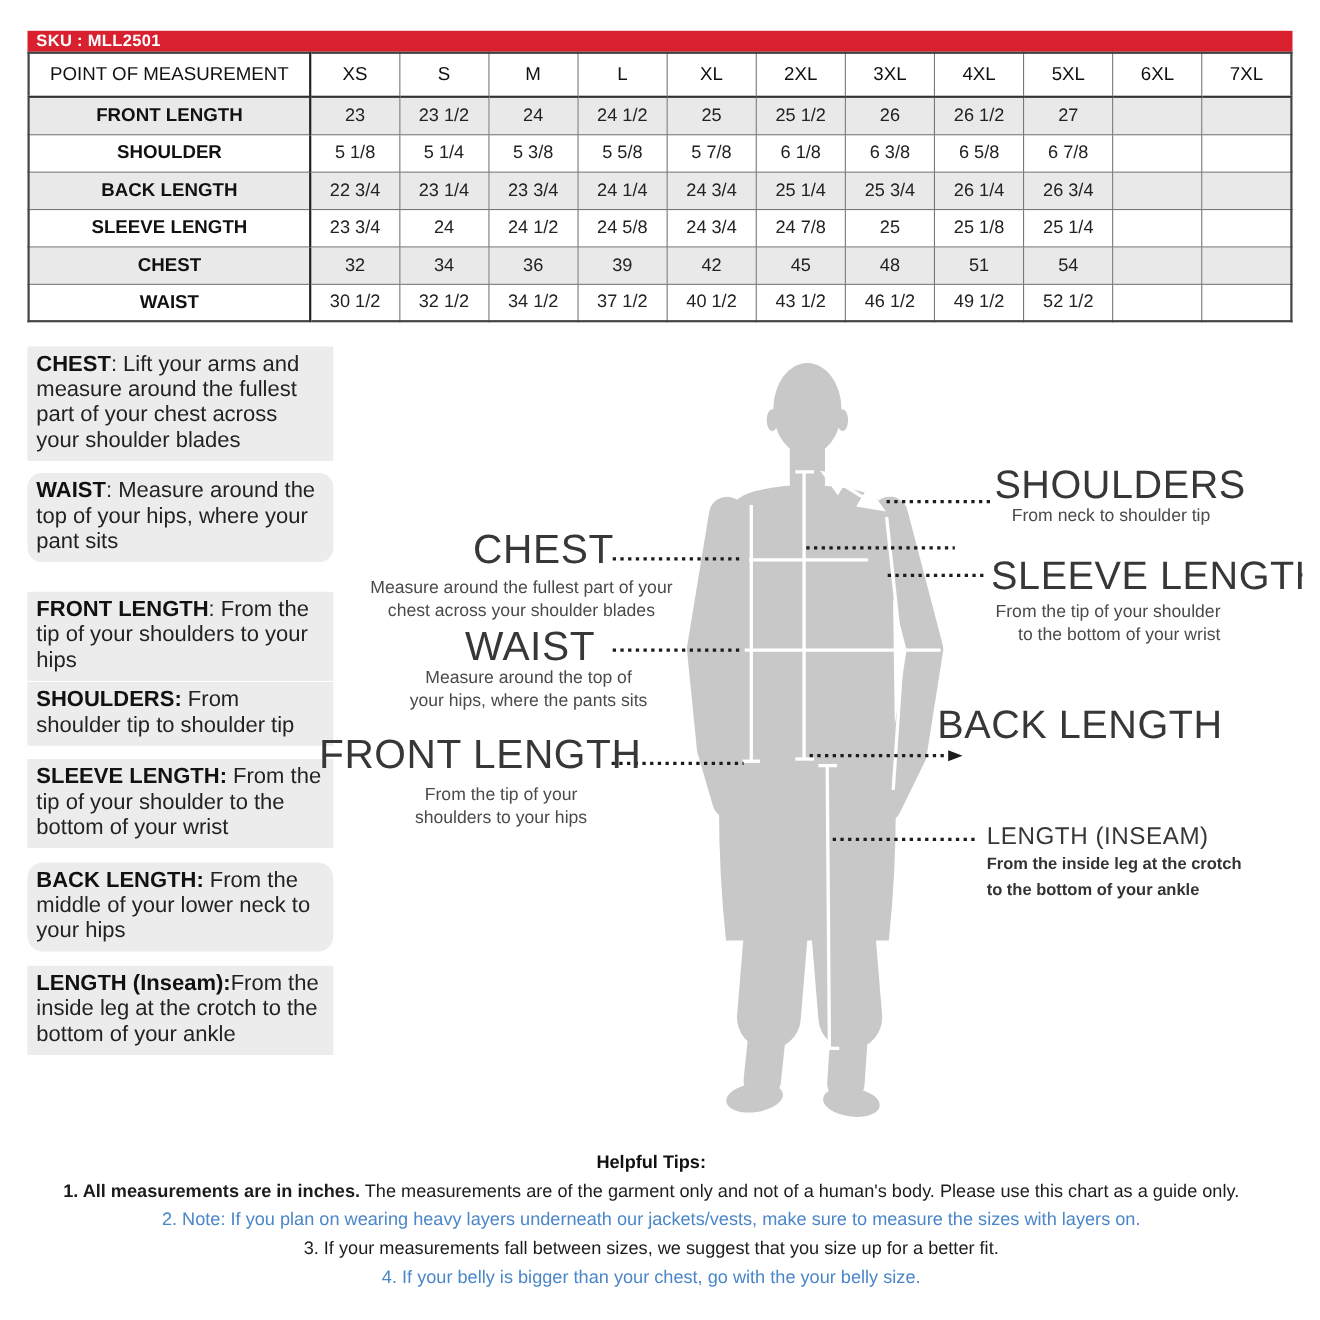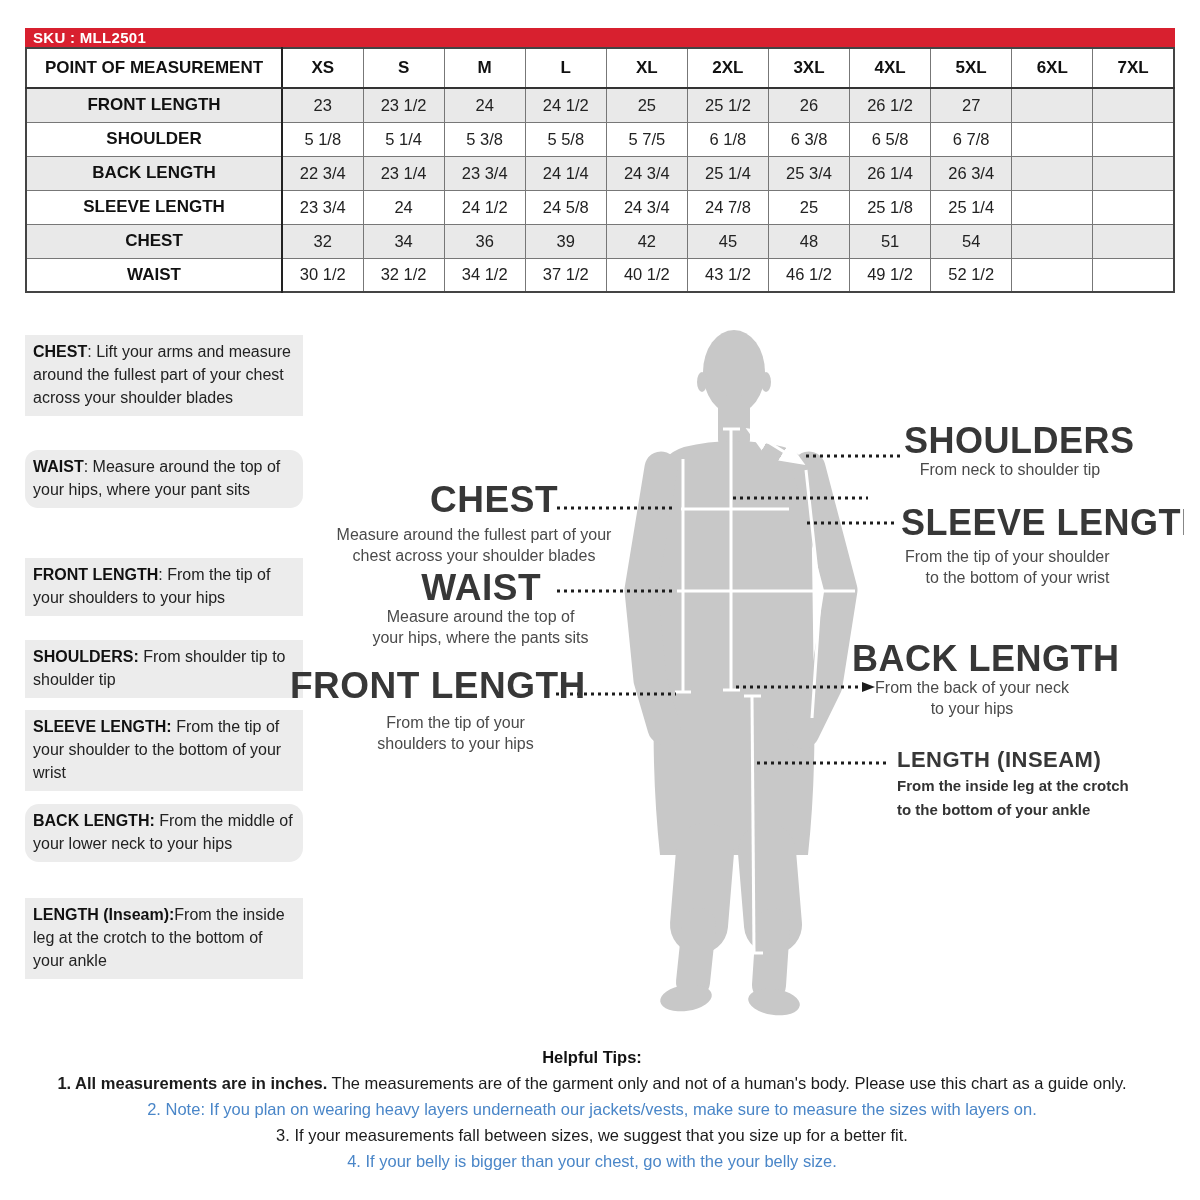--- a/index.html
+++ b/index.html
@@ -7,37 +7,37 @@
         font-family:"Liberation Sans",sans-serif;color:#222;}
 
   
   #table-wrap{position:absolute;left:25px;top:28px;width:1150px;}
   #sku-bar{background:#d8202f;color:#fff;font-weight:bold;font-size:15px;
            height:19px;line-height:19px;padding-left:8px;letter-spacing:.3px;}
   table{border-collapse:collapse;table-layout:fixed;width:1150px;}
   th,td{border:1px solid #777;text-align:center;padding:0;overflow:hidden;}
   thead tr{height:40px;}
   tbody tr{height:34px;}
-  thead th{font-size:17px;font-weight:bold;color:#111;border-bottom:2px solid #333;}
+  thead th{font-size:17px;font-weight:normal;color:#111;border-bottom:2px solid #333;}
   tbody th{font-size:17px;font-weight:bold;color:#111;}
   tbody td{font-size:16.5px;color:#222;}
   th:first-child,td:first-child{border-right:2px solid #222;}
   table{border:2px solid #444;}
   tbody tr.stripe{background:#e9e9e9;}
 
   
   .guide-box{position:absolute;left:25px;width:262px;background:#ececec;
-             padding:5px 8px 7px 8px;font-size:16px;line-height:23px;color:#222;margin-top:20px;}
+             padding:5px 8px 7px 8px;font-size:20px;line-height:23px;color:#222;}
   .guide-box b{color:#111;}
   .gb1{top:315px;} .gb2{top:430px;border-radius:13px;} .gb3{top:538px;} .gb4{top:620px;}
   .gb5{top:690px;} .gb6{top:784px;border-radius:14px;} .gb7{top:878px;}
 
   
   #figure-svg{position:absolute;left:0;top:0;pointer-events:none;}
-  .dl-title{position:absolute;font-weight:bold;color:#373737;letter-spacing:.5px;white-space:nowrap;}
+  .dl-title{position:absolute;font-weight:normal;color:#373737;letter-spacing:.5px;white-space:nowrap;}
   .dl-sub{position:absolute;color:#4a4a4a;font-size:16px;line-height:21px;white-space:pre-line;}
   .t37{font-size:37px;} .t36{font-size:36px;}
   .dl-chest-title{left:378px;top:479px;width:180px;text-align:right;}
   .dl-chest-sub{left:328px;top:524px;width:292px;text-align:center;}
   .dl-waist-title{left:361px;top:567px;width:180px;text-align:right;}
   .dl-waist-sub{left:338px;top:606px;width:285px;text-align:center;}
   .dl-front-title{left:290px;top:665px;width:268px;text-align:right;}
   .dl-front-sub{left:338px;top:712px;width:235px;text-align:center;}
   .dl-shoulders-title{left:904px;top:420px;}
   .dl-shoulders-sub{left:904px;top:459px;width:212px;text-align:center;}
@@ -96,21 +96,21 @@
             <td>27</td>
             <td></td>
             <td></td>
           </tr>
           <tr>
             <th>SHOULDER</th>
             <td>5 1/8</td>
             <td>5 1/4</td>
             <td>5 3/8</td>
             <td>5 5/8</td>
-            <td>5 7/5</td>
+            <td>5 7/8</td>
             <td>6 1/8</td>
             <td>6 3/8</td>
             <td>6 5/8</td>
             <td>6 7/8</td>
             <td></td>
             <td></td>
           </tr>
           <tr class="stripe">
             <th>BACK LENGTH</th>
             <td>22 3/4</td>
@@ -238,22 +238,20 @@
 your hips, where the pants sits</div>
   <div class="dl-title t37 dl-front-title">FRONT LENGTH</div>
   <div class="dl-sub dl-front-sub">From the tip of your
 shoulders to your hips</div>
   <div class="dl-title t36 dl-shoulders-title">SHOULDERS</div>
   <div class="dl-sub dl-shoulders-sub">From neck to shoulder tip</div>
   <div class="dl-title t36 dl-sleeve-title">SLEEVE LENGTH</div>
   <div class="dl-sub dl-sleeve-sub">From the tip of your shoulder
 to the bottom of your wrist</div>
   <div class="dl-title t36 dl-back-title">BACK LENGTH</div>
-  <div class="dl-sub dl-back-sub">From the back of your neck
-to your hips</div>
   <div class="dl-title dl-inseam-title">LENGTH (INSEAM)</div>
   <div class="dl-inseam-sub" style="position:absolute;">From the inside leg at the crotch
 to the bottom of your ankle</div>
 
   <div id="tips">
     <div class="tip-title">Helpful Tips:</div>
   <div class="tip-line"><b>1. All measurements are in inches.</b> The measurements are of the garment only and not of a human's body. Please use this chart as a guide only.</div>
       <div class="tip-line blue">2. Note: If you plan on wearing heavy layers underneath our jackets/vests, make sure to measure the sizes with layers on.</div>
       <div class="tip-line">3. If your measurements fall between sizes, we suggest that you size up for a better fit.</div>
       <div class="tip-line blue">4. If your belly is bigger than your chest, go with the your belly size.</div>

